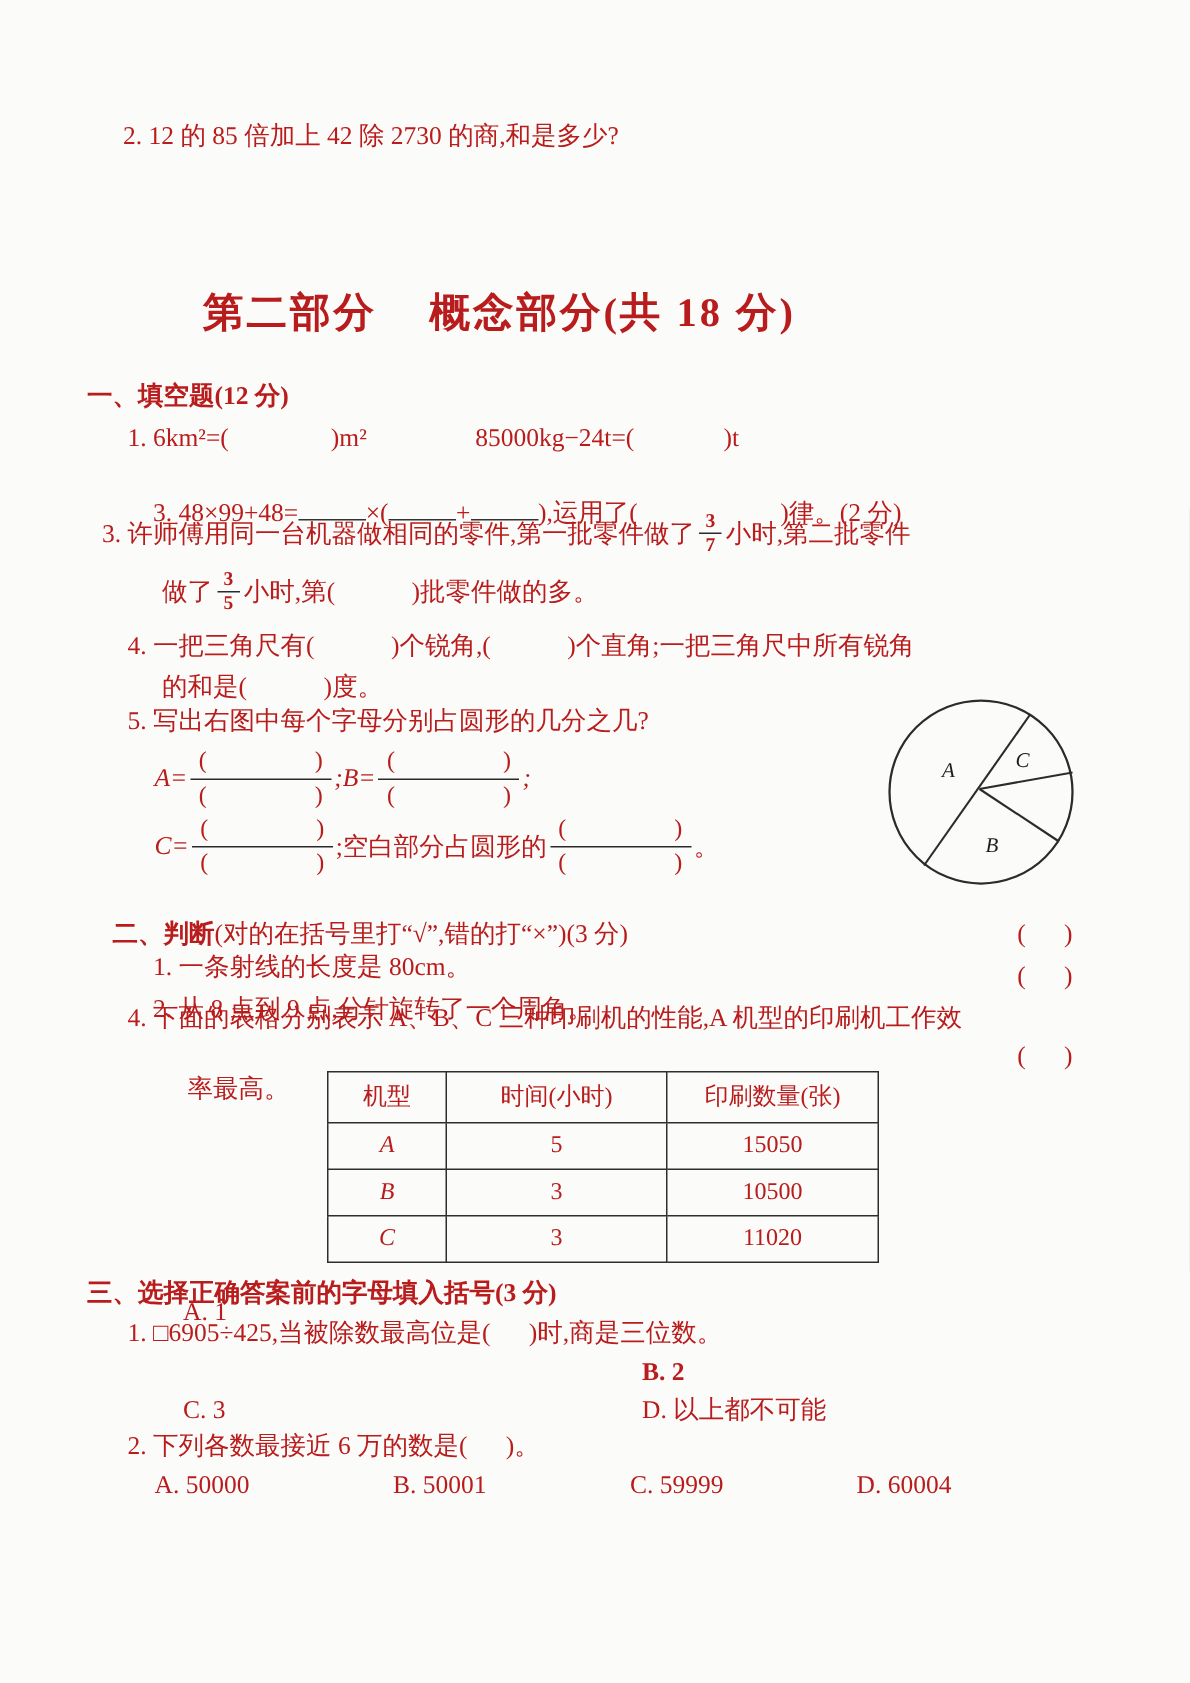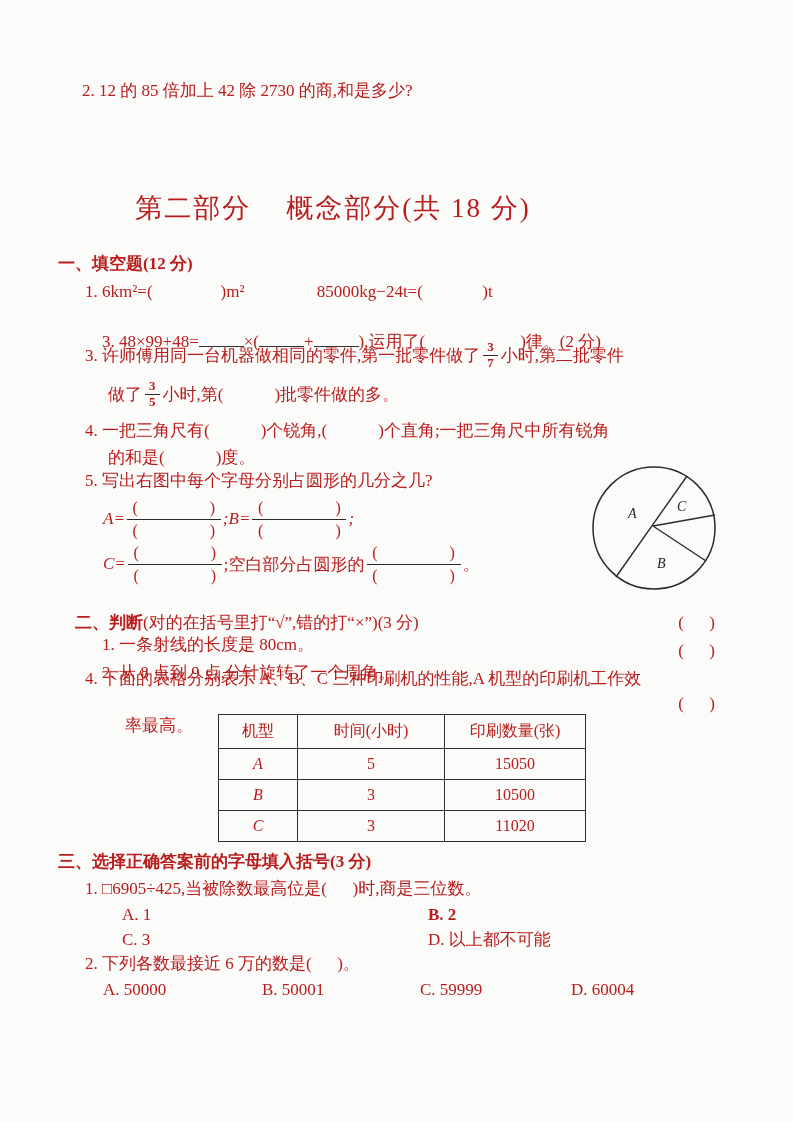--- a/index.html
+++ b/index.html
@@ -9,21 +9,21 @@
     margin:0 auto;
     background:#fbfbf9;
     overflow:hidden;
     font-family:"Liberation Serif","DejaVu Serif",serif;
     color:#b91c1c;
   }
   .t{position:absolute;white-space:pre;font-size:17px;line-height:1.3;}
   .bold{font-weight:700;}
   .title{
     position:absolute;left:0;width:666px;text-align:center;
-    font-size:27px;font-weight:400;letter-spacing:2px;white-space:pre;
+    font-size:27px;font-weight:700;letter-spacing:2px;white-space:pre;
   }
   .fxline{position:absolute;display:flex;align-items:center;white-space:pre;font-size:17px;}
   
   .pfrac{display:inline-block;text-align:center;vertical-align:middle;font-size:16px;line-height:1.2;margin:0 2px;}
   .pfrac .fnum{display:block;border-bottom:1.4px solid #2a2a2a;padding:0 4px 1px;min-width:86px;}
   .pfrac .fden{display:block;padding:1px 4px 0;min-width:86px;}
   
   .sfrac{display:inline-block;text-align:center;vertical-align:middle;font-size:13px;line-height:1.15;margin:0 3px;font-weight:600;}
   .sfrac .fnum{display:block;border-bottom:1.3px solid #2a2a2a;padding:0 4px;}
   .sfrac .fden{display:block;padding:0 4px;}
@@ -54,21 +54,21 @@
   <div class="title" style="top:190px;">第二部分    概念部分(共 18 分)</div>
 
   <div class="t bold" style="left:58px;top:253px;">一、填空题(12 分)</div>
 
   <div class="t" style="left:85px;top:281px;">1. 6km²=(                )m²                 85000kg−24t=(              )t</div>
 
   <div class="t" style="left:85px;top:309px;">
     <span>3. 48×99+48=</span><span class="ublank"></span><span>×(</span><span class="ublank"></span><span>+</span><span class="ublank"></span><span>),运用了(</span><span class="gap95"></span><span>)律。(2 分)</span>
   </div>
 
-  <div class="fxline" style="left:85px;top:336px;height:38px;">
+  <div class="fxline" style="left:68px;top:336px;height:38px;">
     <span>3. 许师傅用同一台机器做相同的零件,第一批零件做了</span>
     <span class="sfrac"><span class="fnum">3</span><span class="fden">7</span></span>
     <span>小时,第二批零件</span>
   </div>
 
   <div class="fxline" style="left:108px;top:375px;height:38px;">
     <span>做了</span>
     <span class="sfrac"><span class="fnum">3</span><span class="fden">5</span></span>
     <span>小时,第(            )批零件做的多。</span>
   </div>
@@ -135,21 +135,21 @@
       <td class="c1 ital">C</td>
       <td class="c2">3</td>
       <td class="c3">11020</td>
     </tr>
   </tbody>
     </table>
 
   <div class="t bold" style="left:58px;top:851px;">三、选择正确答案前的字母填入括号(3 分)</div>
 
   <div class="t" style="left:85px;top:878px;">1. □6905÷425,当被除数最高位是(      )时,商是三位数。</div>
-  <div class="t" style="left:122px;top:904px;text-align:center;">A. 1</div>
+  <div class="t" style="left:122px;top:864px;text-align:center;">A. 1</div>
   <div class="t" style="left:428px;top:904px;font-weight:bold;">B. 2</div>
   <div class="t" style="left:122px;top:929px;">C. 3</div>
   <div class="t" style="left:428px;top:929px;">D. 以上都不可能</div>
 
   <div class="t" style="left:85px;top:953px;">2. 下列各数最接近 6 万的数是(      )。</div>
   <div class="t" style="left:103px;top:979px;">A. 50000</div>
   <div class="t" style="left:262px;top:979px;">B. 50001</div>
   <div class="t" style="left:420px;top:979px;">C. 59999</div>
   <div class="t" style="left:571px;top:979px;">D. 60004</div>
 

